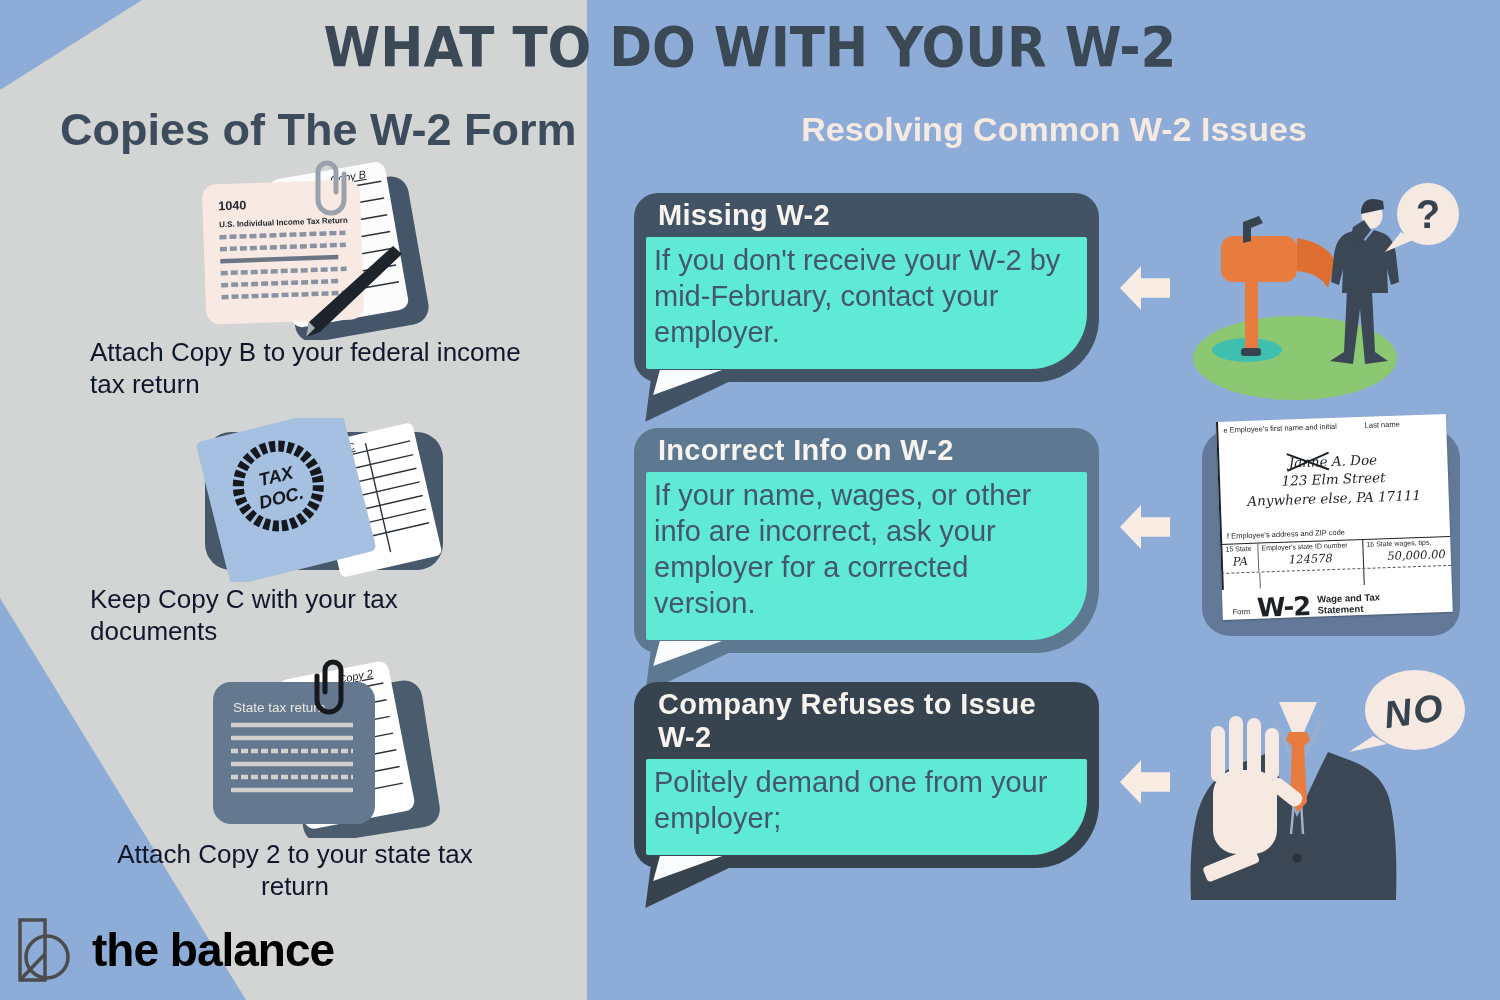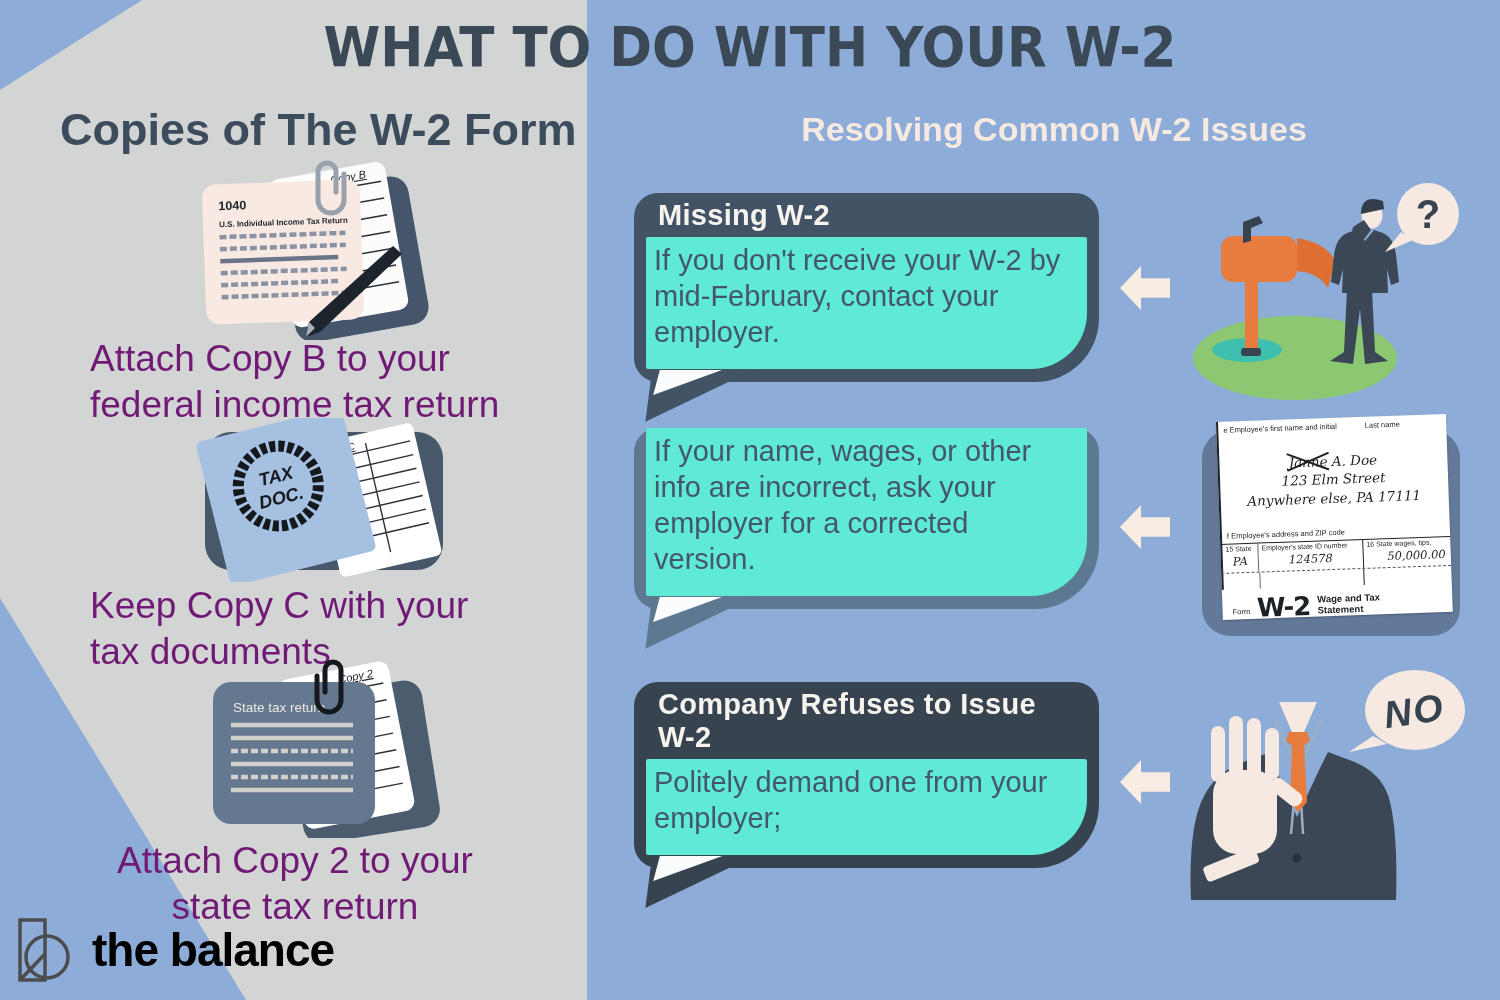--- a/index.html
+++ b/index.html
@@ -18,21 +18,21 @@
     color:#3b4856;letter-spacing:0px;transform:scaleX(0.92);
   }
   .left-heading{
     position:absolute;left:60px;top:104px;font-size:45px;font-weight:bold;color:#3d4c5c;
   }
   .right-heading{
     position:absolute;left:745px;top:110px;width:618px;text-align:center;
     font-size:34px;font-weight:bold;color:#f6e9e1;
   }
   .caption{
-    position:absolute;font-size:37px;color:#701a75;line-height:1.24;
+    position:absolute;font-size:26px;color:#0f172a;line-height:1.24;
   }
   .cap1{left:90px;top:336px;width:440px;}
   .cap2{left:90px;top:583px;width:380px;}
   .cap3{left:90px;top:838px;width:410px;text-align:center;}
   .illus{position:absolute;}
 
   
   .bubble{position:absolute;left:594px;width:505px;}
   .frame{border-radius:24px 24px 64px 24px;padding:0 12px 13px 12px;position:relative;margin-left:40px;}
   .b1 .frame,.b1 .tail{background:#415365;}
@@ -191,20 +191,21 @@
     <div class="b-body">
       <div>If you don't receive your W-2 by mid-February, contact your employer.</div>
       <div></div>
     </div>
     <div class="tail"></div>
   </div>
 </div>
 
 <div class="bubble b2" style="top:428px">
   <div class="frame">
+    <div class="b-title">Incorrect Info on W-2</div>
     <div class="b-body">
       <div>If your name, wages, or other info are incorrect, ask your employer for a corrected version.</div>
       <div></div>
     </div>
     <div class="tail"></div>
   </div>
 </div>
 
 <div class="bubble b3" style="top:682px">
   <div class="frame">

